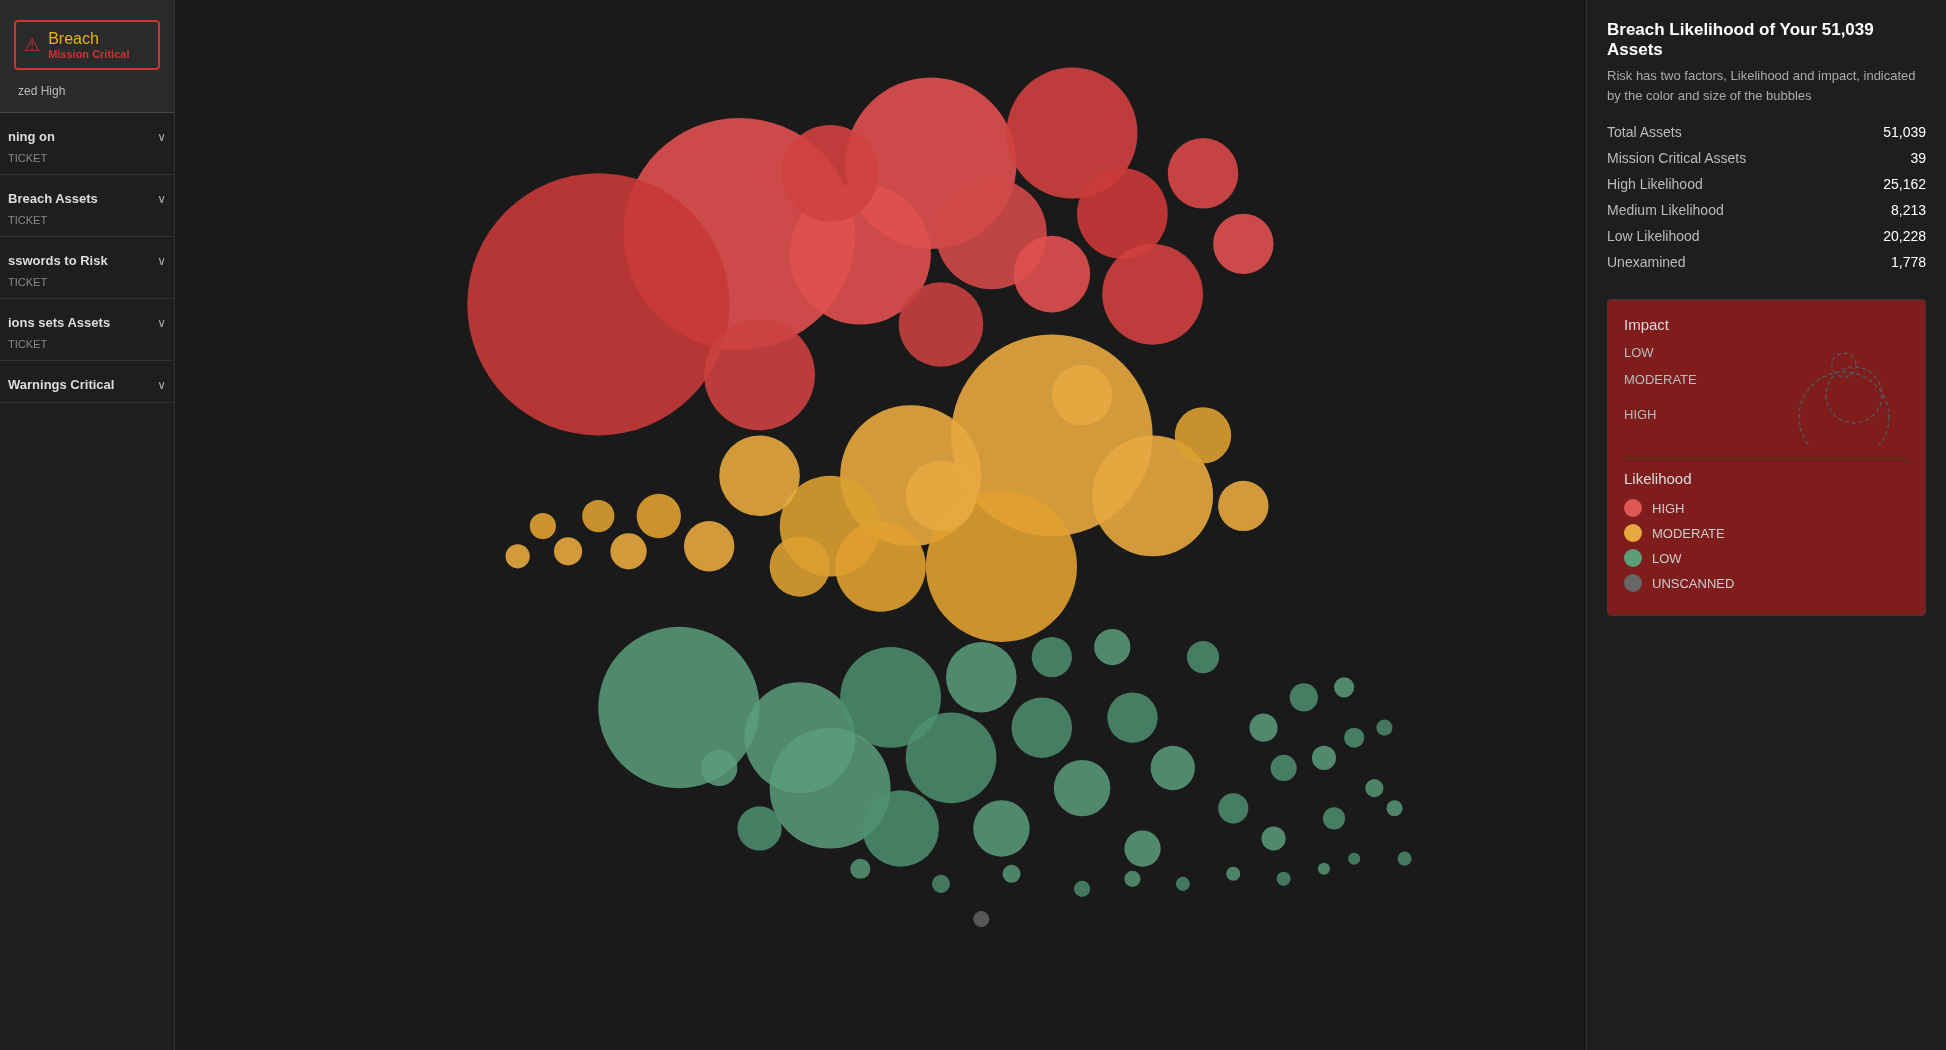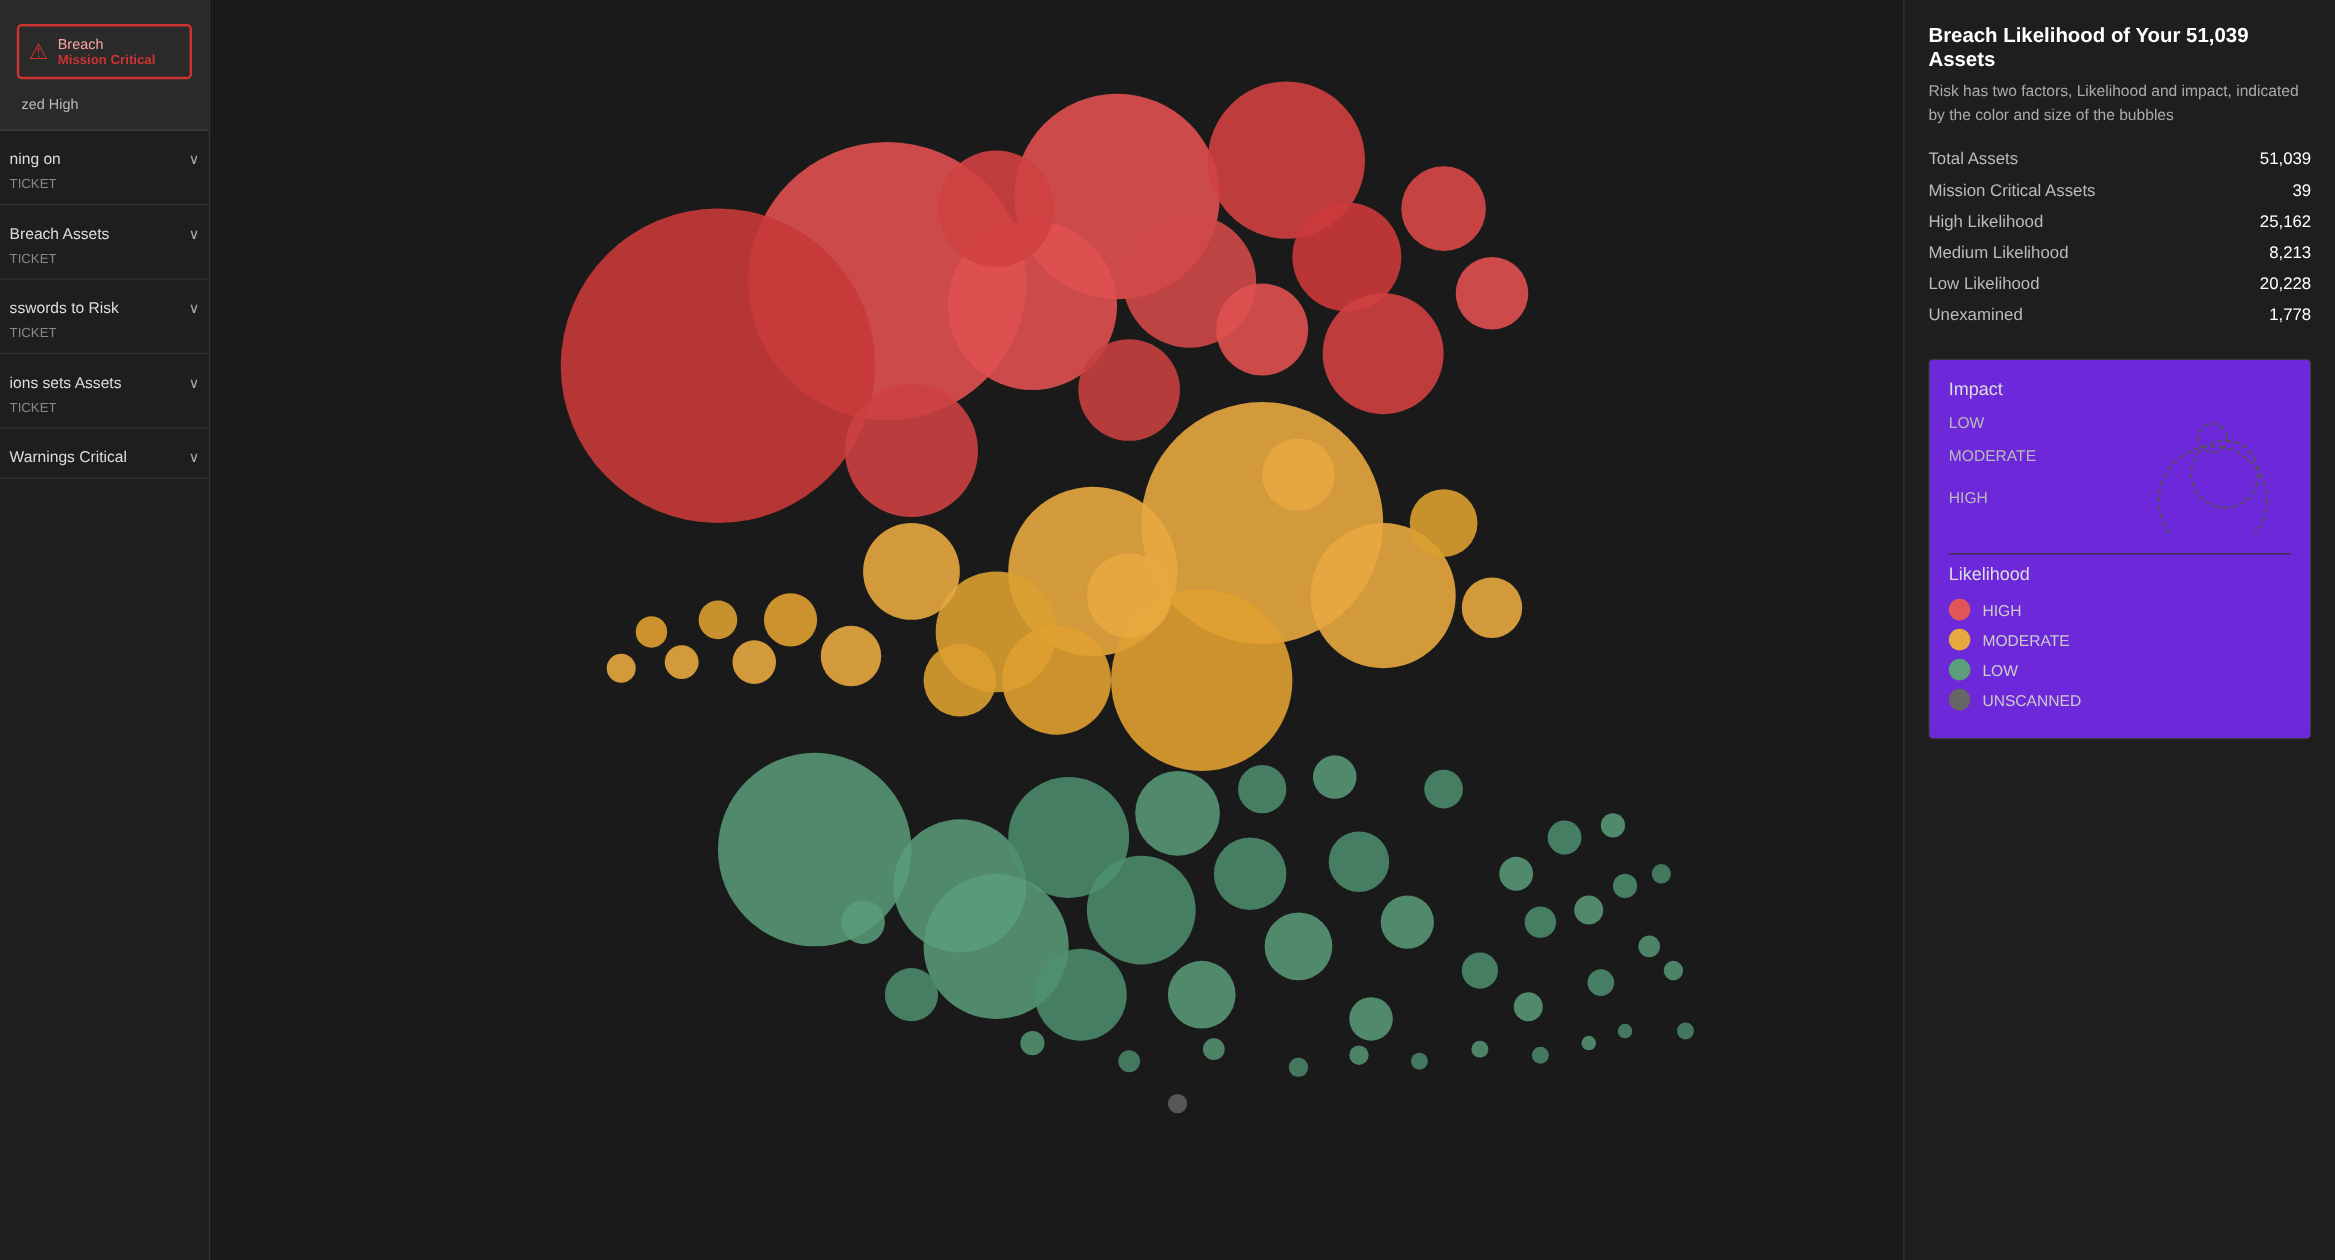--- a/index.html
+++ b/index.html
@@ -41,21 +41,21 @@
       display: flex;
       justify-content: space-between;
       align-items: center;
       cursor: pointer;
       padding: 6px 0;
     }
 
     .sidebar-section-title {
       font-size: 13px;
       color: #ddd;
-      font-weight: normal;
+      font-weight: bold;
     }
 
     .chevron {
       color: #aaa;
       font-size: 12px;
     }
 
     .ticket-badge {
       font-size: 11px;
       color: #888;
@@ -73,22 +73,22 @@
       gap: 8px;
       cursor: pointer;
     }
 
     .alert-icon {
       color: #cc3333;
       font-size: 18px;
     }
 
     .alert-text {
-      font-size: 12px;
-      color: #fca5a5;
+      font-size: 16px;
+      color: #eab308;
     }
 
     .alert-label {
       font-size: 11px;
       color: #cc3333;
       font-weight: bold;
     }
 
     .sidebar-label-top {
       font-size: 12px;
@@ -199,21 +199,21 @@
       color: #fff;
       font-weight: normal;
     }
 
     .stats-table tr td.stat-label {
       color: #bbb;
     }
 
     
     .legend-panel {
-      background: #6d28d9;
+      background: #7f1d1d;
       border: 1px solid #3a3a3a;
       border-radius: 4px;
       padding: 16px;
       margin-top: 8px;
     }
 
     .legend-section-title {
       font-size: 15px;
       color: #ddd;
       margin-bottom: 12px;

